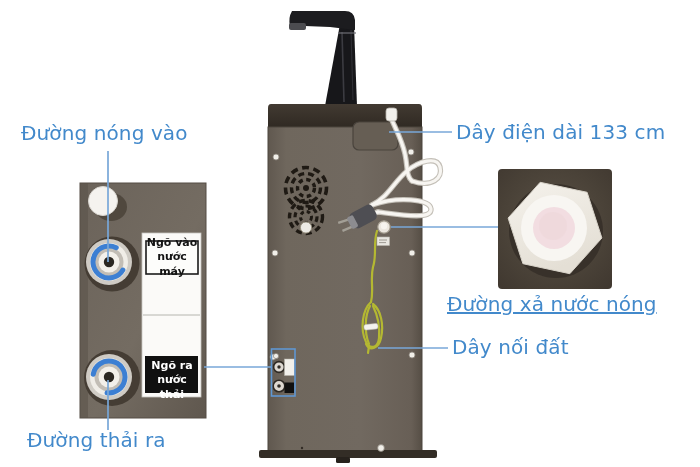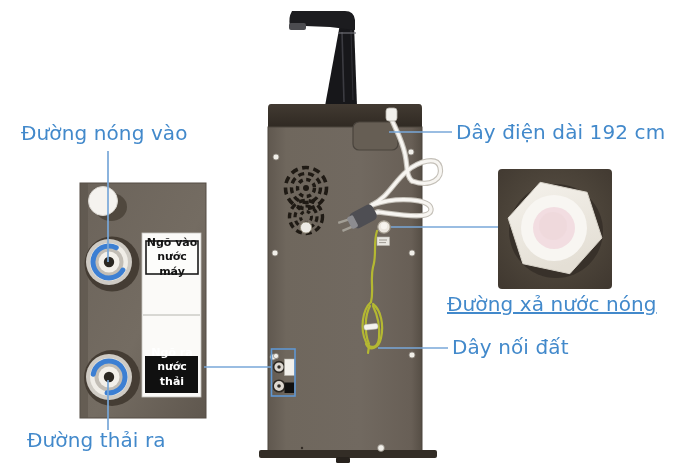--- a/index.html
+++ b/index.html
@@ -3,21 +3,21 @@
 <meta charset="utf-8">
 <style>
   html,body{margin:0;padding:0;background:#fff;}
   #stage{position:relative;width:700px;height:467px;background:#fff;overflow:hidden;
          font-family:"DejaVu Sans","Liberation Sans",sans-serif;}
   #art{position:absolute;left:0;top:0;}
   .callout{position:absolute;font-size:20px;color:#4289cb;white-space:nowrap;letter-spacing:0.1px;}
   .sticker{position:absolute;display:flex;align-items:center;justify-content:center;
            text-align:center;font-weight:bold;font-size:11px;line-height:1.3;white-space:pre-line;}
   #sticker-inlet{left:146px;top:242px;width:52px;height:31px;color:#141414;}
-  #sticker-outlet{left:145px;top:350px;width:54px;height:35px;color:#ffffff;}
+  #sticker-outlet{left:145px;top:363px;width:54px;height:35px;color:#ffffff;}
   #lbl-water-in{left:21px;top:121px;}
   #lbl-power{left:456px;top:120px;}
   #lbl-hot{left:447px;top:292px;text-decoration:underline;}
   #lbl-ground{left:452px;top:335px;}
   #lbl-water-out{left:27px;top:428px;}
 </style>
 </head>
 <body>
 
 <div id="stage">
@@ -199,21 +199,21 @@
     <line x1="108" y1="151" x2="108" y2="262"></line>
     <line x1="108" y1="380" x2="108" y2="430"></line>
     <line x1="389" y1="132" x2="452" y2="132"></line>
     <line x1="391" y1="227" x2="498" y2="227"></line>
     <line x1="378" y1="348" x2="448" y2="348"></line>
     <line x1="204" y1="367" x2="271" y2="367"></line>
   </g>
 </svg>
 
 <div id="lbl-water-in" class="callout">Đường nóng vào</div>
-<div id="lbl-power" class="callout">Dây điện dài 192 cm</div>
+<div id="lbl-power" class="callout">Dây điện dài 133 cm</div>
 <div id="lbl-hot" class="callout">Đường xả nước nóng</div>
 <div id="lbl-ground" class="callout">Dây nối đất</div>
 <div id="lbl-water-out" class="callout">Đường thải ra</div>
 
 <div id="sticker-inlet" class="sticker">Ngõ vào
 nước máy</div>
 <div id="sticker-outlet" class="sticker">Ngõ ra
 nước thải</div>
 
 </div>

